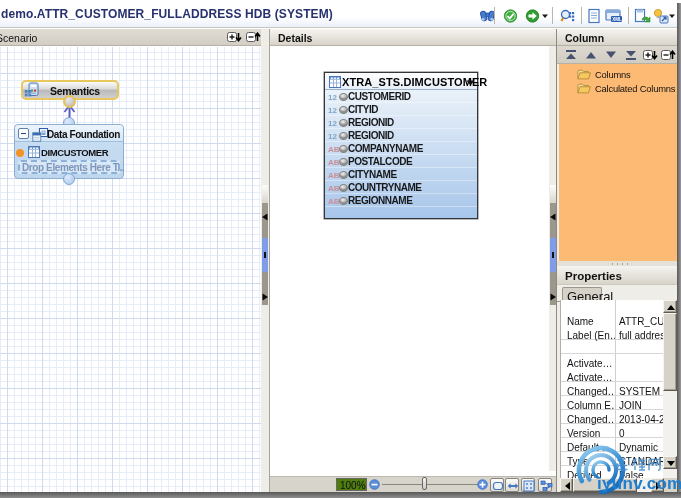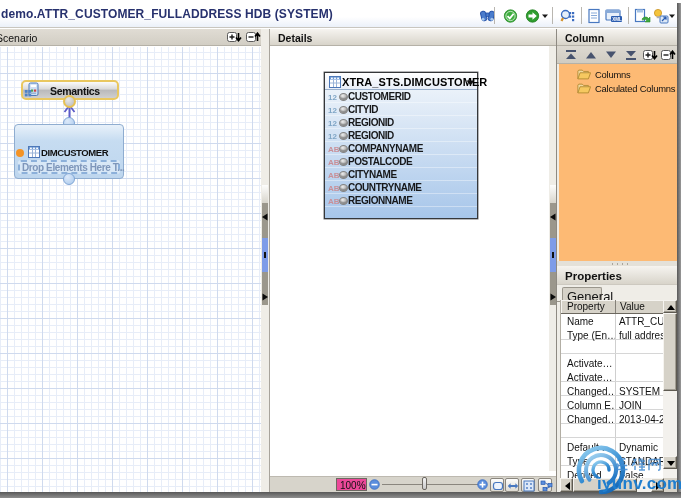--- a/index.html
+++ b/index.html
@@ -250,20 +250,33 @@
       <rect x="4.4" y="8" width="2.8" height="2.8" fill="#4d82c8"></rect>
     <rect x="0.8" y="11.6" width="2.8" height="2.8" fill="#4d82c8"></rect>
       <rect x="4.4" y="11.6" width="2.8" height="2.8" fill="#4d82c8"></rect>
   </svg>
   <span class="t">Semantics</span>
 </div>
 <div id="conn-sem" class="abs conn"></div>
 <div id="conn-df-top" class="abs conn"></div>
 
 <div id="df" class="abs">
+  <div id="df-hd">
+    <div class="minus"></div>
+    <svg style="position:absolute;left:17px;top:3px;" width="17" height="14" viewBox="0 0 17 14">
+      <rect x="7.5" y="0.5" width="8" height="8" fill="#fff" stroke="#2e5ca8" stroke-width="1.1"></rect>
+      <rect x="9.5" y="2.5" width="4" height="4.5" fill="#7fa3d2"></rect>
+      <rect x="10.5" y="3.5" width="2" height="1.2" fill="#fff"></rect>
+      <rect x="0.8" y="4.8" width="8" height="8.5" fill="#eef4fb" stroke="#5880b0" stroke-width="0.9"></rect>
+      <rect x="0.8" y="4.8" width="8" height="2.6" fill="#3c6cb0"></rect>
+      <rect x="2" y="9" width="5.5" height="1.2" fill="#c0d0e4"></rect>
+      <rect x="2" y="11" width="5.5" height="1.2" fill="#d8e4f2"></rect>
+    </svg>
+    <span class="t">Data Foundation</span>
+  </div>
   <div id="df-drop">
       <span class="t">Drop Elements Here T...</span>
     </div>
   <div id="df-row">
     <svg style="position:absolute;left:0px;top:3px;" width="10" height="10" viewBox="0 0 10 10">
       <circle cx="5" cy="5" r="4" fill="#f49325"></circle>
     </svg>
     <svg style="position:absolute;left:13px;top:1px;" width="12" height="12" viewBox="0 0 12 12">
       <rect x="0.5" y="0.5" width="11" height="11" fill="#fff" stroke="#4d78b8"></rect>
       <rect x="1" y="1" width="10" height="2.6" fill="#6f9bd4"></rect>
@@ -363,21 +376,21 @@
         <span class="nm">COUNTRYNAME</span>
       </div>
     <div class="trow" style="top:121px;">
         <span class="ty str">AB</span>
         <span class="sph"></span>
         <span class="nm">REGIONNAME</span>
       </div>
   </div>
 
   <div id="det-bar">
-    <div style="position:absolute; left:66px; top:1px; width:31px; height:13px; background:#ec4899; border:1px solid #6c6861;">
+    <div style="position:absolute; left:66px; top:1px; width:31px; height:13px; background:#4d7c0f; border:1px solid #6c6861;">
       <span style="position:absolute; left:3px; top:0.5px; font-size:10px; color:#111;">100%</span>
     </div>
     <svg style="position:absolute; left:99px; top:2px;" width="11" height="11" viewBox="0 0 11 11">
       <circle cx="5.5" cy="5.5" r="4.8" fill="#5b8edd" stroke="#3a6cc0" stroke-width="0.8"></circle>
       <rect x="2.5" y="4.8" width="6" height="1.6" fill="#fff"></rect>
     </svg>
     <div style="position:absolute; left:112px; top:7px; width:96px; height:1px; background:#8a867e;"></div>
     <div style="position:absolute; left:152px; top:0px; width:5px; height:13px; background:linear-gradient(#f4f4f4,#c8c8c8); border:1px solid #6c6861; border-radius:2px;"></div>
     <svg style="position:absolute; left:207px; top:2px;" width="11" height="11" viewBox="0 0 11 11">
       <circle cx="5.5" cy="5.5" r="4.8" fill="#5b8edd" stroke="#3a6cc0" stroke-width="0.8"></circle>
@@ -488,21 +501,21 @@
       <span class="t">General</span>
     </div>
   <div id="tab-line"></div>
   <div id="grid">
     <div id="gcol-line"></div>
     <div class="grow" style="top:14px;">
         <span class="p">Name</span>
         <span class="v">ATTR_CUSTOM</span>
       </div>
     <div class="grow" style="top:28px;">
-        <span class="p">Type (En…</span>
+        <span class="p">Label (En…</span>
         <span class="v">full address o</span>
       </div>
     <div class="grow" style="top:56px;">
         <span class="p">Activate…</span>
         <span class="v"></span>
       </div>
     <div class="grow" style="top:70px;">
         <span class="p">Activate…</span>
         <span class="v"></span>
       </div>
@@ -511,37 +524,36 @@
         <span class="v">SYSTEM</span>
       </div>
     <div class="grow" style="top:98px;">
         <span class="p">Column E…</span>
         <span class="v">JOIN</span>
       </div>
     <div class="grow" style="top:112px;">
         <span class="p">Changed…</span>
         <span class="v">2013-04-28</span>
       </div>
+    <div class="grow" style="top:126px;">
+        <span class="p">Version</span>
+        <span class="v">0</span>
+      </div>
     <div class="grow" style="top:140px;">
         <span class="p">Default …</span>
         <span class="v">Dynamic</span>
       </div>
     <div class="grow" style="top:154px;">
         <span class="p">Type</span>
         <span class="v">STANDARD</span>
       </div>
     <div class="grow" style="top:168px; border-bottom:none;">
         <span class="p">Derived</span>
         <span class="v">False</span>
       </div>
-    <div id="grid-hd">
-      <span class="gcell" style="left:6px;">Property</span>
-      <span class="gcell" style="left:59px;">Value</span>
-      <div style="position:absolute; left:54px; top:0; width:1px; height:13px; background:#848078;"></div>
-    </div>
   </div>
   <div id="vscroll">
     <div class="sbtn" style="left:0; top:0; width:14px; height:13px;">
       <svg class="sarr" style="left:3px;top:4px;" width="8" height="5" viewBox="0 0 8 5">
           <path d="M0 5 L4 0 L8 5 Z" fill="#000"></path>
         </svg>
     </div>
     <div class="sthumb" style="left:0; top:13px; width:14px; height:78px;"></div>
     <div class="sbtn" style="left:0; top:156px; width:14px; height:13px;">
       <svg class="sarr" style="left:3px;top:4px;" width="8" height="5" viewBox="0 0 8 5">

